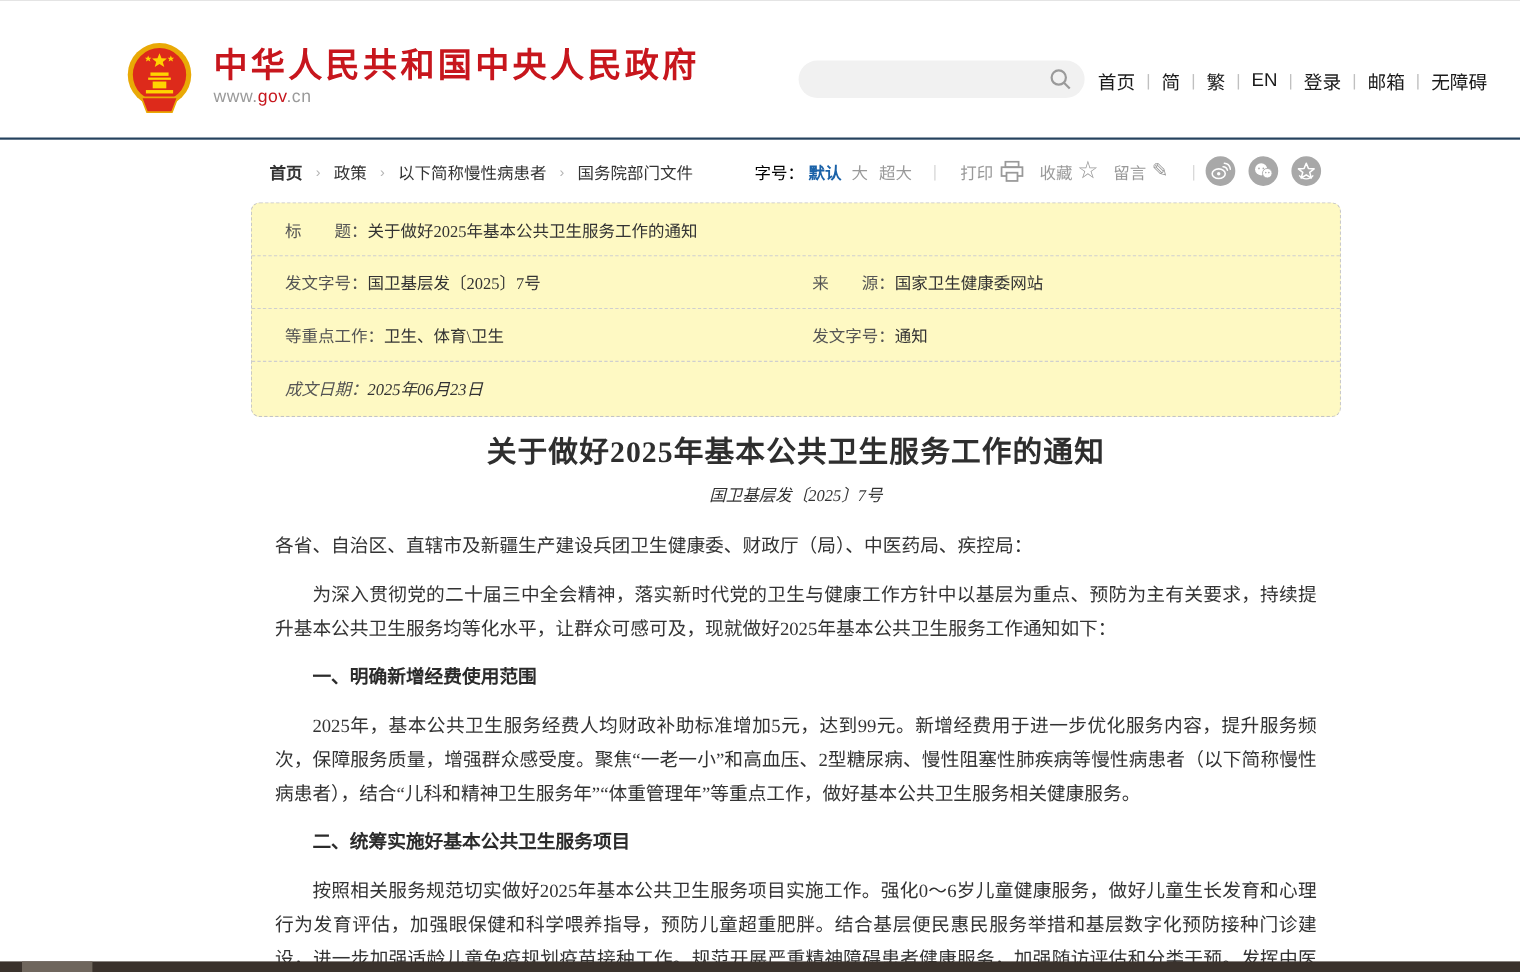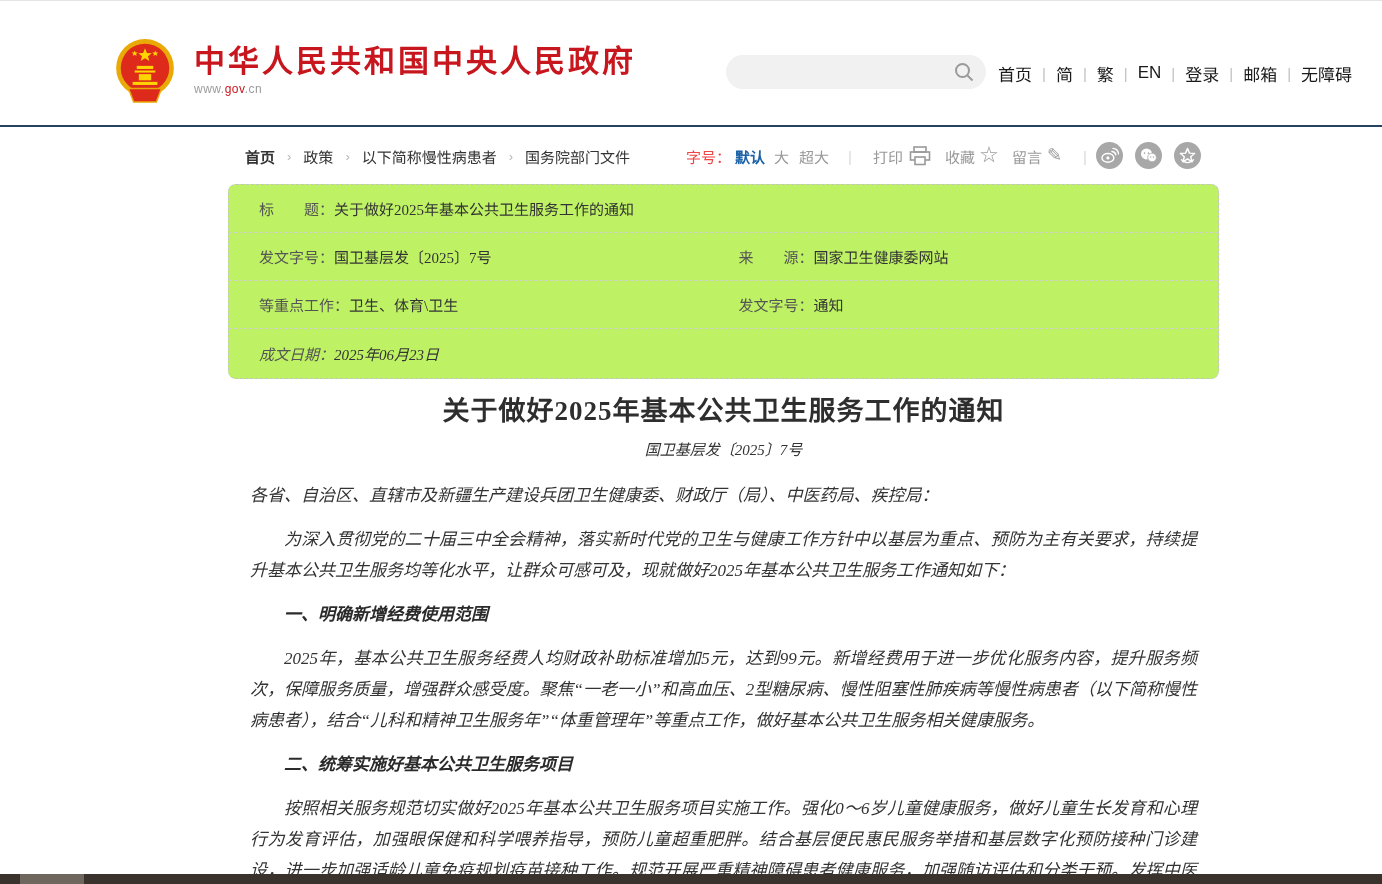--- a/index.html
+++ b/index.html
@@ -7,60 +7,60 @@
     width:1382px;height:884px;position:relative;overflow:hidden;background:#fff;
     font-family:"Liberation Sans",sans-serif;color:#333;
     border-top:1px solid #e4e4e4;box-sizing:border-box;
   }
   
   .header{position:absolute;top:0;left:0;width:100%;height:124px;background:#fff;}
   .logo{position:absolute;left:112px;top:36px;display:flex;align-items:center;cursor:pointer;}
   .logo .emblem{width:66px;height:66px;flex:0 0 66px;}
   .logo-text{margin-left:16px;}
   .site-title{font-size:31px;font-weight:bold;color:#c7161d;letter-spacing:3px;line-height:34px;}
-  .site-url{font-size:12px;color:#9a9a9a;margin-top:3px;letter-spacing:.5px;}
+  .site-url{font-size:16px;color:#9a9a9a;margin-top:3px;letter-spacing:.5px;}
   .site-url .gov{color:#c7161d;}
   .search{position:absolute;left:726px;top:54px;width:260px;height:34px;background:#f1f1f1;border-radius:17px;}
   .search input{width:100%;height:100%;background:transparent;border:none;outline:none;
     padding:0 42px 0 16px;font-size:15px;box-sizing:border-box;font-family:"Liberation Sans",sans-serif;}
   .search .search-icon{position:absolute;right:12px;top:7px;}
   .topnav{position:absolute;left:997px;top:58px;height:28px;display:flex;align-items:center;font-size:17px;color:#1a1a1a;white-space:nowrap;}
   .topnav .itm{cursor:pointer;padding:0 1px;}
   .topnav .sep{color:#c0c0c0;margin:0 9px;font-size:15px;}
   .header-line{position:absolute;top:124px;left:0;width:100%;height:2px;background:#25425e;}
   
   .crumbs{position:absolute;left:245px;top:145px;display:flex;align-items:center;font-size:15px;color:#333;}
   .crumbs .c-item{cursor:pointer;}
   .crumbs .c-first{font-weight:bold;}
   .crumbs .c-sep{color:#b5b5b5;margin:0 12px;font-size:13px;}
   .tools{position:absolute;left:686px;top:143px;display:flex;align-items:center;font-size:15px;color:#999;height:24px;}
-  .tools .fs-label{color:#ef4444;}
+  .tools .fs-label{color:#000000;}
   .tools .fs-default{color:#1b62a8;font-weight:bold;margin:4px 4px;cursor:pointer;}
   .tools .fs-opt{color:#999;margin:0 5px;cursor:pointer;}
   .tools .vbar{color:#d9d9d9;margin:0 14px;}
   .tools .act{display:flex;margin:0 7px;cursor:pointer;color:#999;}
   .tools .act .glyph{font-size:18px;margin-left:5px;line-height:1;}
   .share{position:absolute;left:1096px;top:141px;display:flex;}
   .share .circle{width:27px;height:27px;border-radius:50%;background:#a8a8a8;margin-right:12px;
     display:flex;align-items:center;justify-content:center;cursor:pointer;}
   
   .meta-box{position:absolute;left:228px;top:183px;width:991px;height:195px;box-sizing:border-box;
-    border:1px dashed #c4c4c4;border-radius:8px;font-family:"Liberation Serif",serif;font-size:15px;background:#bef264;}
+    border:1px dashed #c4c4c4;border-radius:8px;font-family:"Liberation Serif",serif;font-size:15px;background:#fef9c3;}
   .meta-row{display:flex;align-items:center;height:48px;padding-left:30px;border-bottom:1px dashed #cfcfcf;box-sizing:border-box;}
   .meta-row:last-child{border-bottom:none;font-style:italic;}
   .meta-cell{width:50%;display:flex;align-items:center;}
   .meta-label{color:#555;white-space:pre;}
   .meta-value{color:#333;}
   
   .article{position:absolute;left:228px;top:392px;width:991px;text-align:center;
     font-family:"Liberation Serif",serif;color:#2e2e2e;}
   .article h1{font-size:27px;font-weight:bold;margin:0;line-height:36px;letter-spacing:1px;}
   .docnum{font-size:15px;margin-top:9px;font-style:italic;color:#333;}
   .body-text{margin:21px auto 0;width:947px;text-align:justify;font-size:17px;line-height:31px;color:#333;}
-  .body-text p{margin:0 0 13px;text-indent:2em;font-style:italic;}
+  .body-text p{margin:0 0 13px;text-indent:2em;}
   .body-text p.salutation{text-indent:0;}
   .body-text p.heading{font-weight:bold;color:#2b2b2b;}
   
   .bottom-bar{position:absolute;left:0;bottom:0;width:100%;height:10px;background:#3a322c;}
   .bottom-thumb{position:absolute;left:20px;top:0;width:64px;height:10px;background:#6f665d;}
 </style>
 </head>
 <body>
 
 <div class="header">

